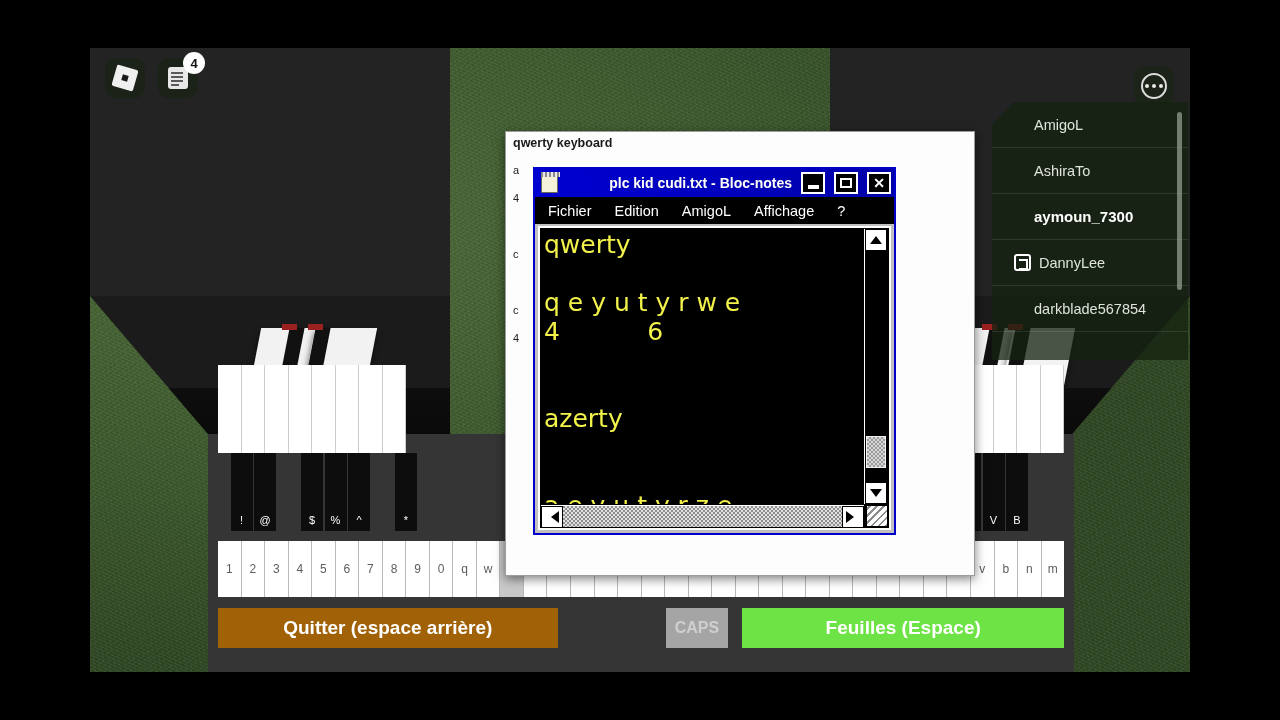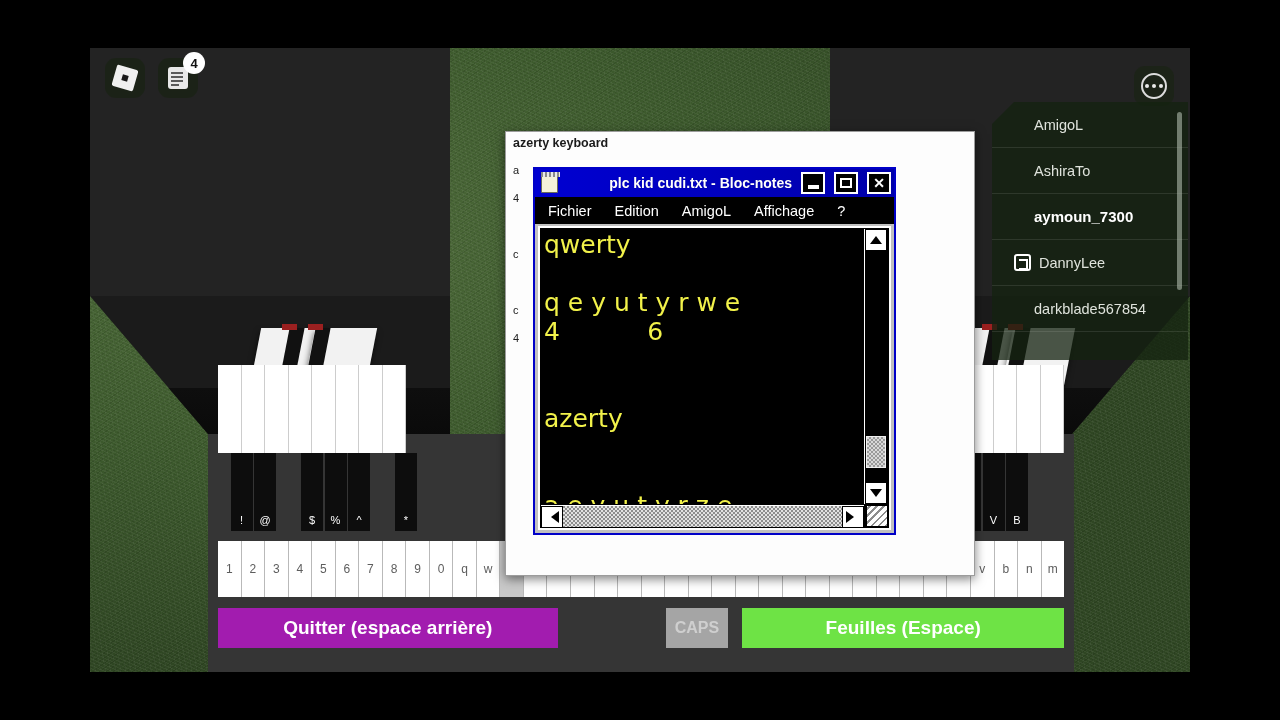--- a/index.html
+++ b/index.html
@@ -157,21 +157,21 @@
   }
   
   #piano-ui-top { position:absolute; left:0; top:0; width:100%; height:107px; background:#353535; }
 
   
   #btnrow { position:absolute; left:10px; top:174px; width:846px; height:40px; display:flex; gap:0; }
   .gbtn {
     height:40px; display:flex; align-items:center; justify-content:center;
     color:#fff; font-weight:bold; font-size:19px;
   }
-  #quit-button  { width:378px; background:#a21caf; margin-left:0; }
+  #quit-button  { width:378px; background:#a16207; margin-left:0; }
   #caps-button  { width:70px;  background:#a5a5a5; color:#cfcfcf; font-size:16px; margin-left:108px; }
   #sheets-button{ width:358px; background:#6ee345; margin-left:14px; }
 
   
   #bg-window {
     position:absolute; left: 415px; top: 83px; width: 470px; height: 445px;
     background:#fdfdfd; border:1px solid #9c9c9c;
     box-shadow: 0 3px 10px rgba(0,0,0,.5);
   }
   #bg-window-title {
@@ -410,21 +410,21 @@
         </div>
 
       <div id="btnrow">
         <div class="gbtn" id="quit-button">Quitter (espace arrière)</div>
         <div class="gbtn" id="caps-button">CAPS</div>
         <div class="gbtn" id="sheets-button">Feuilles (Espace)</div>
       </div>
     </div>
 
     <div id="bg-window">
-      <div id="bg-window-title">azerty keyboard</div>
+      <div id="bg-window-title">qwerty keyboard</div>
       <div id="bg-window-body" style="white-space:pre;">a
 4
 
 c
 
 c
 4</div>
     </div>
 
     <div id="notepad">

